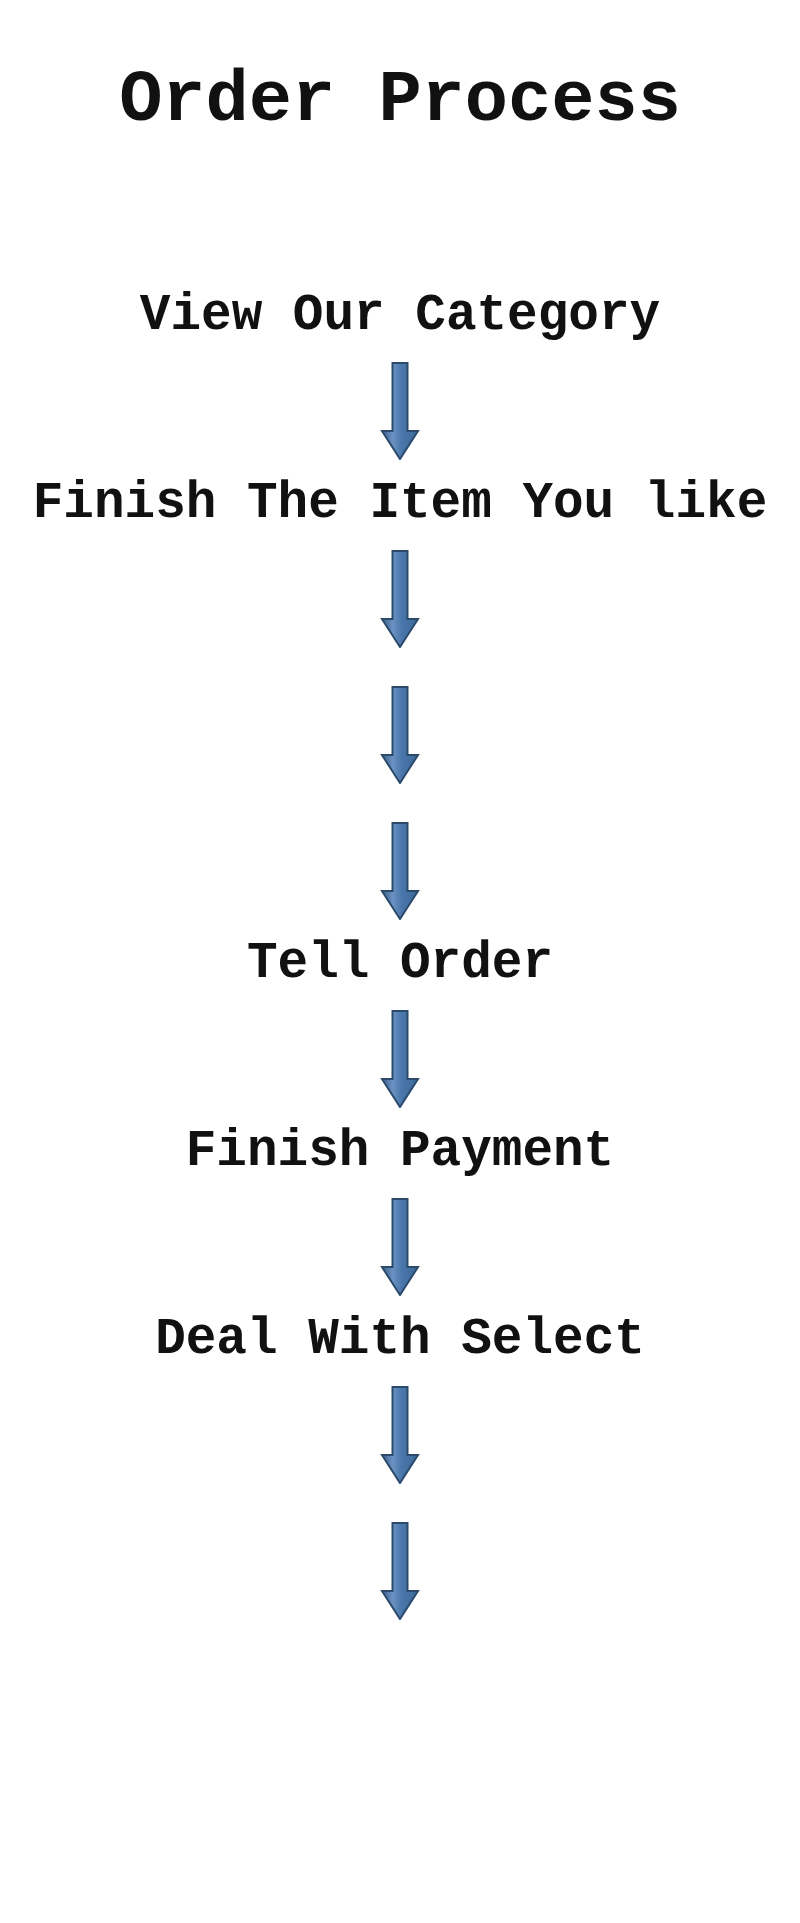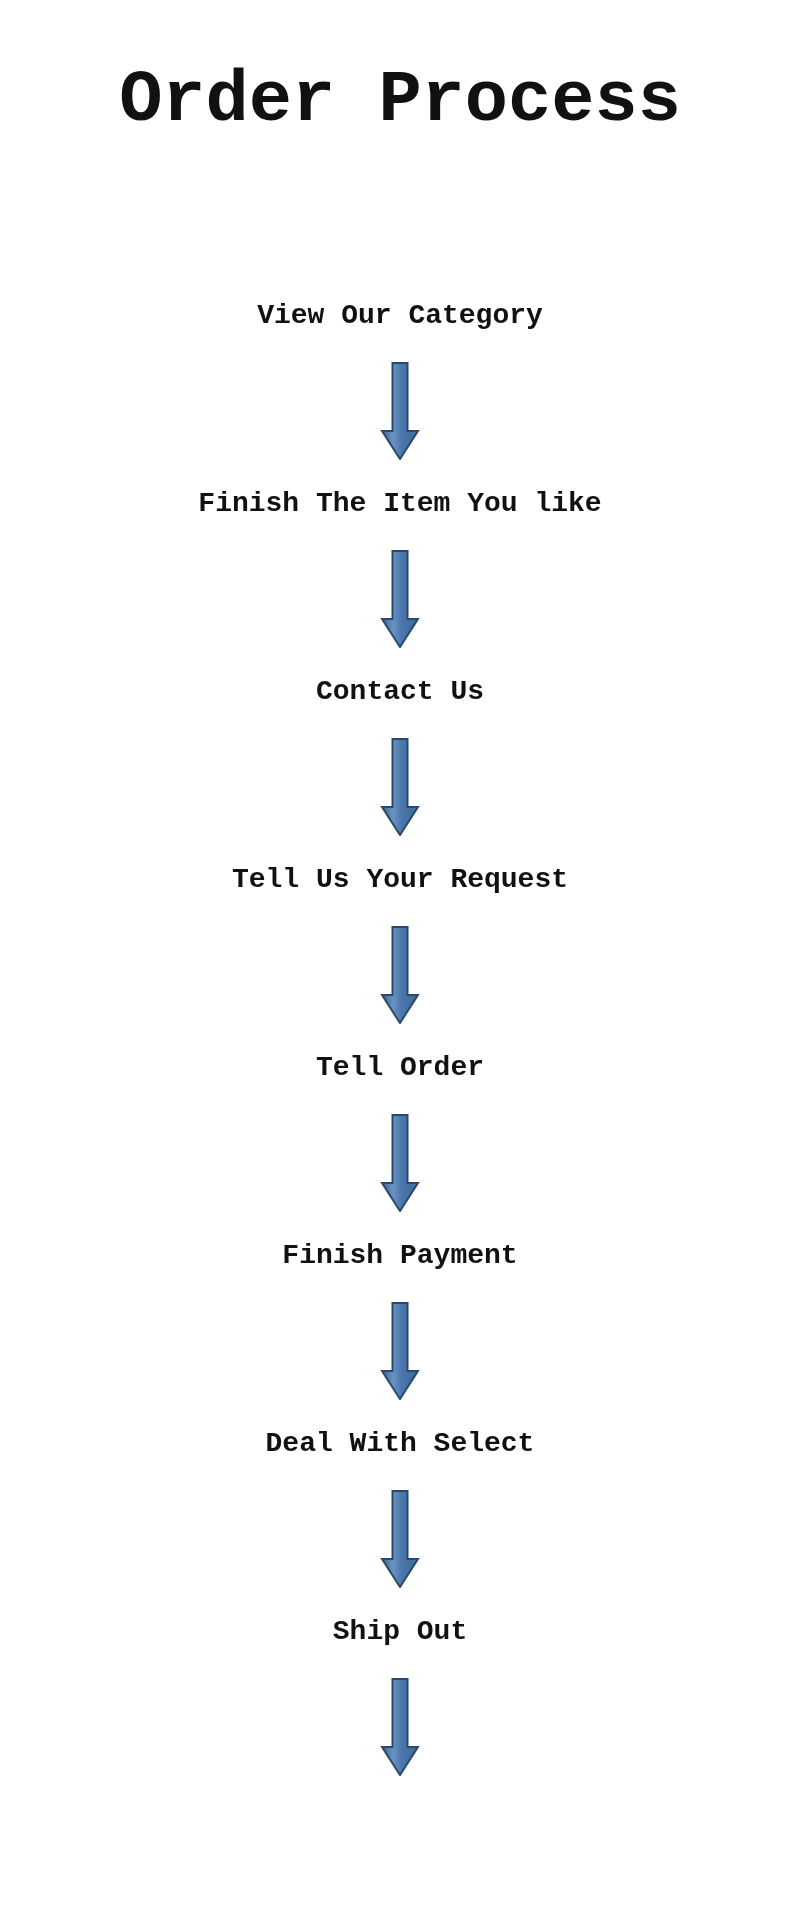--- a/index.html
+++ b/index.html
@@ -31,21 +31,21 @@
     text-align: center;
     white-space: nowrap;
   }
   .flow {
     margin-top: 146px;
     display: flex;
     flex-direction: column;
     align-items: center;
   }
   .step {
-    font-size: 28px;
+    font-size: 51px;
     line-height: 52px;
     font-weight: bold;
     text-align: center;
     white-space: nowrap;
   }
   .arrow {
     display: block;
     margin: 20px 0 18px 0;
   }
   .defs-holder {
@@ -80,27 +80,25 @@
     <svg class="arrow" width="40" height="98" viewBox="0 0 40 98">
       <polygon points="12.5,1 27.5,1 27.5,69 38,69 20,97 2,69 12.5,69" fill="url(#arrowGrad)" stroke-width="2" stroke="#2a4a6b"></polygon>
     </svg>
 
     <div class="step">Finish The Item You like</div>
 
     <svg class="arrow" width="40" height="98" viewBox="0 0 40 98">
       <polygon points="12.5,1 27.5,1 27.5,69 38,69 20,97 2,69 12.5,69" fill="url(#arrowGrad)" stroke-width="2" stroke="#2a4a6b"></polygon>
     </svg>
 
-    <div class="step">Contact Us</div>
 
     <svg class="arrow" width="40" height="98" viewBox="0 0 40 98">
       <polygon points="12.5,1 27.5,1 27.5,69 38,69 20,97 2,69 12.5,69" fill="url(#arrowGrad)" stroke-width="2" stroke="#2a4a6b"></polygon>
     </svg>
 
-    <div class="step">Tell Us Your Request</div>
 
     <svg class="arrow" width="40" height="98" viewBox="0 0 40 98">
       <polygon points="12.5,1 27.5,1 27.5,69 38,69 20,97 2,69 12.5,69" fill="url(#arrowGrad)" stroke-width="2" stroke="#2a4a6b"></polygon>
     </svg>
 
     <div class="step">Tell Order</div>
 
     <svg class="arrow" width="40" height="98" viewBox="0 0 40 98">
       <polygon points="12.5,1 27.5,1 27.5,69 38,69 20,97 2,69 12.5,69" fill="url(#arrowGrad)" stroke-width="2" stroke="#2a4a6b"></polygon>
     </svg>
@@ -110,21 +108,20 @@
     <svg class="arrow" width="40" height="98" viewBox="0 0 40 98">
       <polygon points="12.5,1 27.5,1 27.5,69 38,69 20,97 2,69 12.5,69" fill="url(#arrowGrad)" stroke-width="2" stroke="#2a4a6b"></polygon>
     </svg>
 
     <div class="step">Deal With Select</div>
 
     <svg class="arrow" width="40" height="98" viewBox="0 0 40 98">
       <polygon points="12.5,1 27.5,1 27.5,69 38,69 20,97 2,69 12.5,69" fill="url(#arrowGrad)" stroke-width="2" stroke="#2a4a6b"></polygon>
     </svg>
 
-    <div class="step">Ship Out</div>
 
     <svg class="arrow" width="40" height="98" viewBox="0 0 40 98">
       <polygon points="12.5,1 27.5,1 27.5,69 38,69 20,97 2,69 12.5,69" fill="url(#arrowGrad)" stroke-width="2" stroke="#2a4a6b"></polygon>
     </svg>
 
 
   </div>
 </div>
 
 </body></html>

